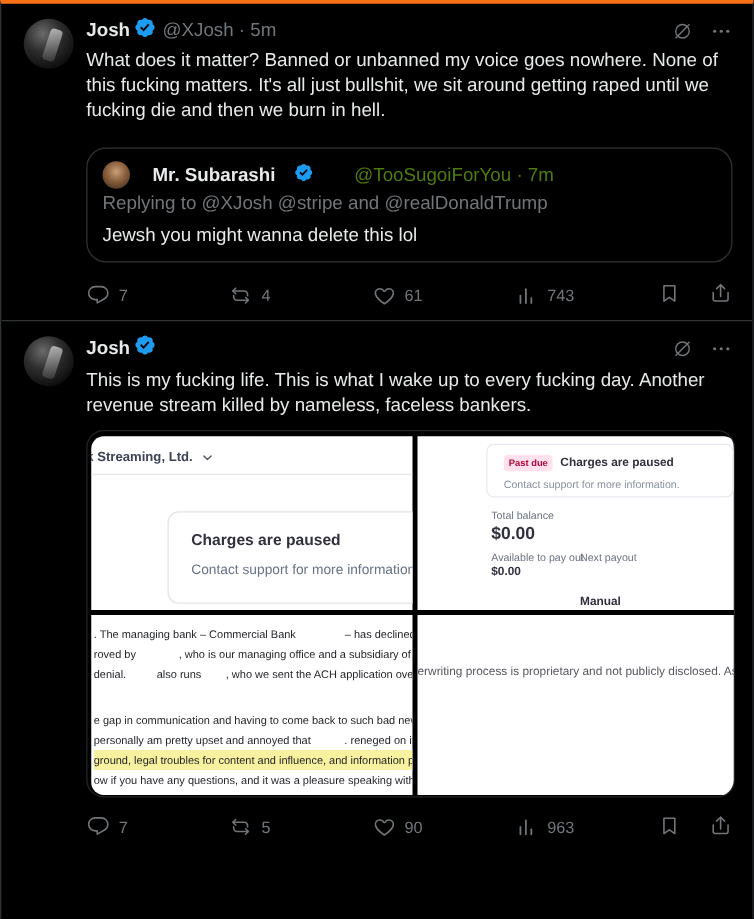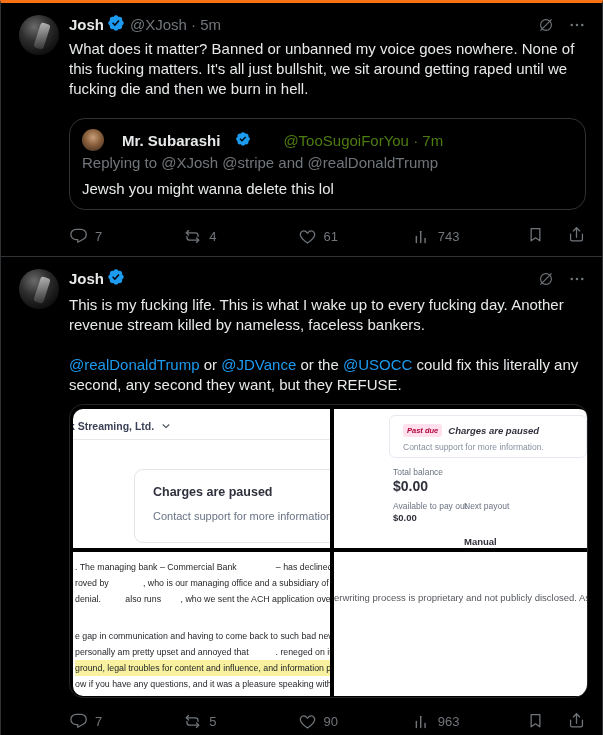--- a/index.html
+++ b/index.html
@@ -56,21 +56,21 @@
   .p-br{grid-column:3;grid-row:3;border-bottom-right-radius:10px;}
   
   .tl-header{position:absolute;left:-4px;top:11px;display:flex;align-items:center;gap:7px;
     font-size:10.5px;font-weight:700;color:#3c4257;white-space:nowrap;}
   .tl-divider{position:absolute;left:0;right:0;top:30px;height:1px;background:#e8e8e8;}
   .tl-card{position:absolute;left:61px;top:60px;width:230px;height:74px;border:1px solid #e4e4e7;border-radius:9px;background:#fff;}
   .tl-card-title{position:absolute;left:18px;top:15px;font-size:12.5px;font-weight:700;color:#30313d;}
   .tl-card-sub{position:absolute;left:18px;top:40px;font-size:11px;color:#687385;white-space:nowrap;}
   
   .tr-card{position:absolute;left:55px;top:6px;width:198px;height:43px;border:1px solid #e6e9ef;border-radius:6px;background:#fff;}
-  .tr-row{position:absolute;left:13px;top:8px;display:flex;align-items:center;gap:6px;white-space:nowrap;font-style:italic;}
+  .tr-row{position:absolute;left:13px;top:8px;display:flex;align-items:center;gap:6px;white-space:nowrap;}
   .badge-pastdue{background:#ffe0ec;color:#b3063d;font-size:7.5px;font-weight:700;padding:2px 4px;border-radius:3px;}
   .tr-title{font-size:9.5px;font-weight:700;color:#30313d;}
   .tr-sub{position:absolute;left:13px;top:26px;font-size:8.5px;color:#87909f;white-space:nowrap;}
   .tr-label{position:absolute;font-size:8.5px;color:#6b7280;white-space:nowrap;}
   .tr-strong{position:absolute;font-weight:700;color:#30313d;white-space:nowrap;}
   
   .bl-body{position:absolute;left:2px;top:7px;right:0;}
   .bl-line{white-space:pre;font-size:8.8px;line-height:16px;color:#1f2125;overflow:hidden;}
   .bl-gap{height:21px;}
   .hl{background:#f8f1a0;}
@@ -200,23 +200,20 @@
             <svg width="18" height="18" viewBox="0 0 24 24" fill="currentColor">
                 <circle cx="5" cy="12" r="1.7"></circle>
                 <circle cx="12" cy="12" r="1.7"></circle>
                 <circle cx="19" cy="12" r="1.7"></circle>
               </svg>
           </button>
         </span>
       </div>
 
       <div class="t-text">This is my fucking life. This is what I wake up to every fucking day. Another revenue stream killed by nameless, faceless bankers.</div>
-      <div class="t-text para2">
-        <span class="mention">@realDonaldTrump</span><span> or </span><span class="mention">@JDVance</span><span> or the </span><span class="mention">@USOCC</span><span> could fix this literally any second, any second they want, but they REFUSE.</span>
-      </div>
 
       <div class="media">
         <div class="mgrid">
 
           <div class="panel p-tl">
             <div class="tl-header">
               <span>k Streaming, Ltd.</span>
               <svg width="10" height="10" viewBox="0 0 24 24" fill="none" stroke="#4a5260" stroke-width="2.6" stroke-linecap="round" stroke-linejoin="round">
                   <path d="M5 9l7 7 7-7"></path>
                 </svg>

